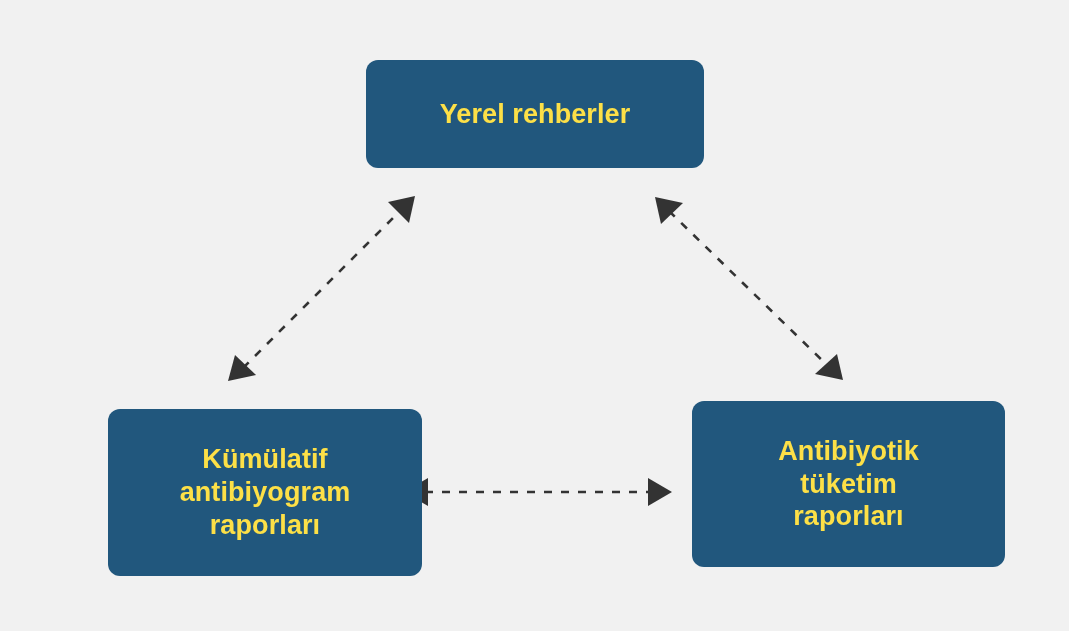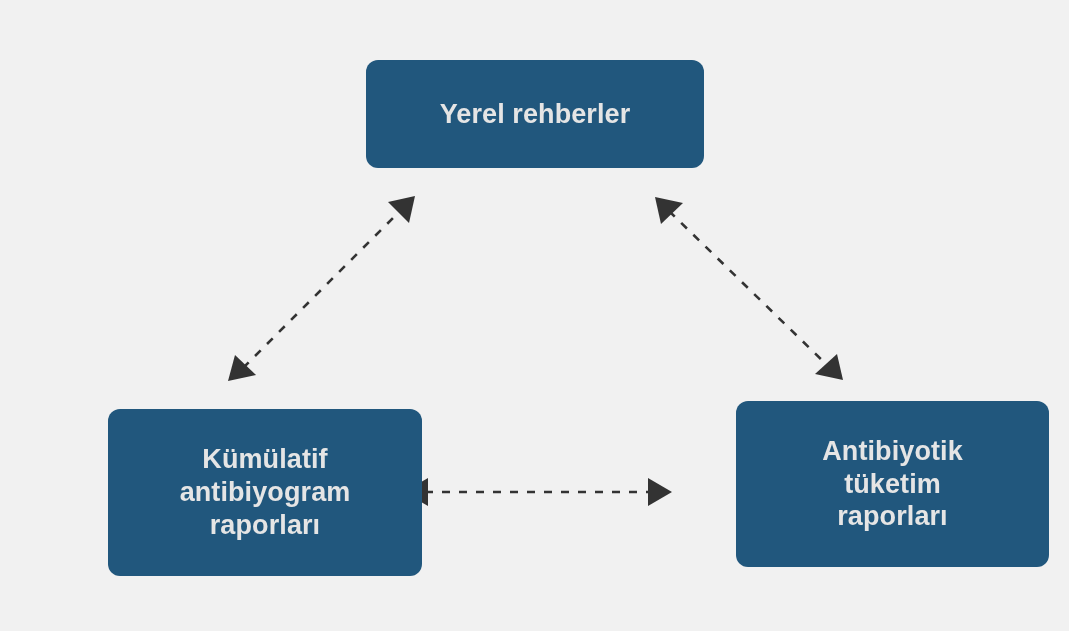--- a/index.html
+++ b/index.html
@@ -24,21 +24,21 @@
     position: absolute;
     background: #21577d;
     border-radius: 12px;
     display: flex;
     align-items: center;
     justify-content: center;
     box-sizing: border-box;
     padding: 4px 10px;
   }
   .node-label {
-    color: #e5e5e5;
+    color: #fde047;
     font-family: "Liberation Sans", sans-serif;
     font-weight: bold;
     font-size: 27px;
     line-height: 1.22;
     text-align: center;
     white-space: pre-line;
     letter-spacing: 0.1px;
   }
   #node-top {
     left: 366px;
@@ -51,21 +51,20 @@
     top: 409px;
     width: 314px;
     height: 167px;
     margin-left: 44px;
   }
   #node-bottom-right {
     left: 692px;
     top: 401px;
     width: 313px;
     height: 166px;
-    margin-left: 44px;
   }
   #arrow-layer {
     position: absolute;
     left: 0;
     top: 0;
     width: 1069px;
     height: 631px;
     pointer-events: none;
   }
   .edge-line {

